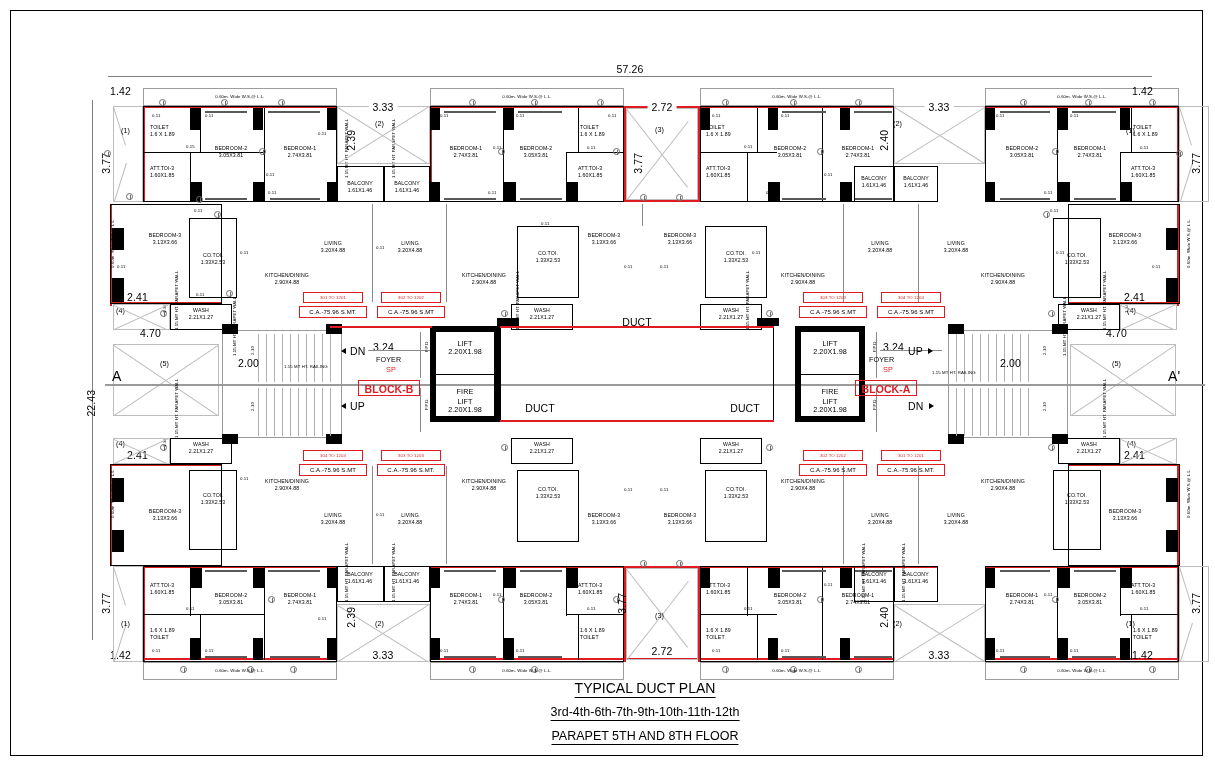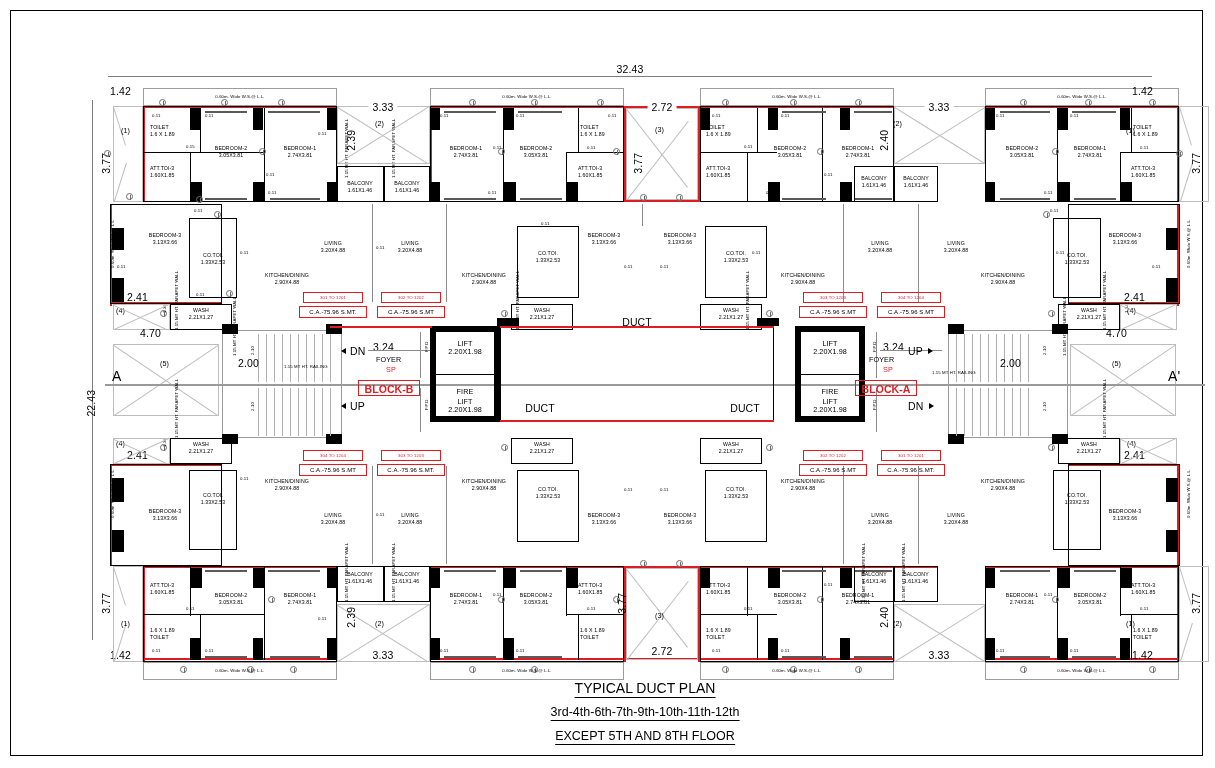--- a/index.html
+++ b/index.html
@@ -45,21 +45,21 @@
   .arrowL{border-right:5px solid #000;}
   .arrowR{border-left:5px solid #000;}
 </style>
 </head>
 <body>
 
 <div id="stage">
   <div class="frame"></div>
 
   <div class="ln" style="left:108px;top:76px;width:1044px;height:1px;background:#7d7d7d;"></div>
-  <div class="t dimtxt ctr" style="left:630px;top:66px;background:#fff;padding:0 5px;">32.43</div>
+  <div class="t dimtxt ctr" style="left:630px;top:66px;background:#fff;padding:0 5px;">57.26</div>
 
   <div class="ln" style="left:92px;top:100px;width:1px;height:540px;background:#7d7d7d;"></div>
   <div class="t dimtxt" style="left:78px;top:400px;"><span class="rotc" style="display:inline-block;">22.43</span></div>
 
   <div class="boxg" style="left:143px;top:88px;width:194px;height:18px;"></div>
   <div class="t tiny ctr" style="left:240px;top:94px;">0.60m. Wide W.S.@ L.L.</div>
   <div class="boxg" style="left:430px;top:88px;width:194px;height:18px;"></div>
   <div class="t tiny ctr" style="left:527px;top:94px;">0.60m. Wide W.S.@ L.L.</div>
   <div class="boxg" style="left:700px;top:88px;width:194px;height:18px;"></div>
   <div class="t tiny ctr" style="left:797px;top:94px;">0.60m. Wide W.S.@ L.L.</div>
@@ -828,14 +828,14 @@
   <div class="win" style="left:1072px;top:656px;width:44px;"></div>
   <div class="boxg" style="left:985px;top:662px;width:194px;height:18px;"></div>
   <div class="t tiny ctr" style="left:1082px;top:668px;">0.60m. Wide W.S.@ L.L.</div>
   <div class="t dimtxt" style="left:1132px;top:652px;">1.42</div>
   <div class="xbox" style="left:1179px;top:566px;width:30px;height:96px;--a1:72.6deg;--a2:-72.6deg;"></div>
   <div class="t t7" style="left:1126px;top:620px;">(1)</div>
   <div class="t dimtxt" style="left:1186px;top:600px;"><span class="rotc" style="display:inline-block;">3.77</span></div>
 
   <div class="title t14" style="left:645px;top:680px;">TYPICAL DUCT PLAN</div>
   <div class="title t12" style="left:645px;top:705px;">3rd-4th-6th-7th-9th-10th-11th-12th</div>
-  <div class="title t12" style="left:645px;top:729px;">EXCEPT 5TH AND 8TH FLOOR</div>
+  <div class="title t12" style="left:645px;top:729px;">PARAPET 5TH AND 8TH FLOOR</div>
 </div>
 
 </body></html>

